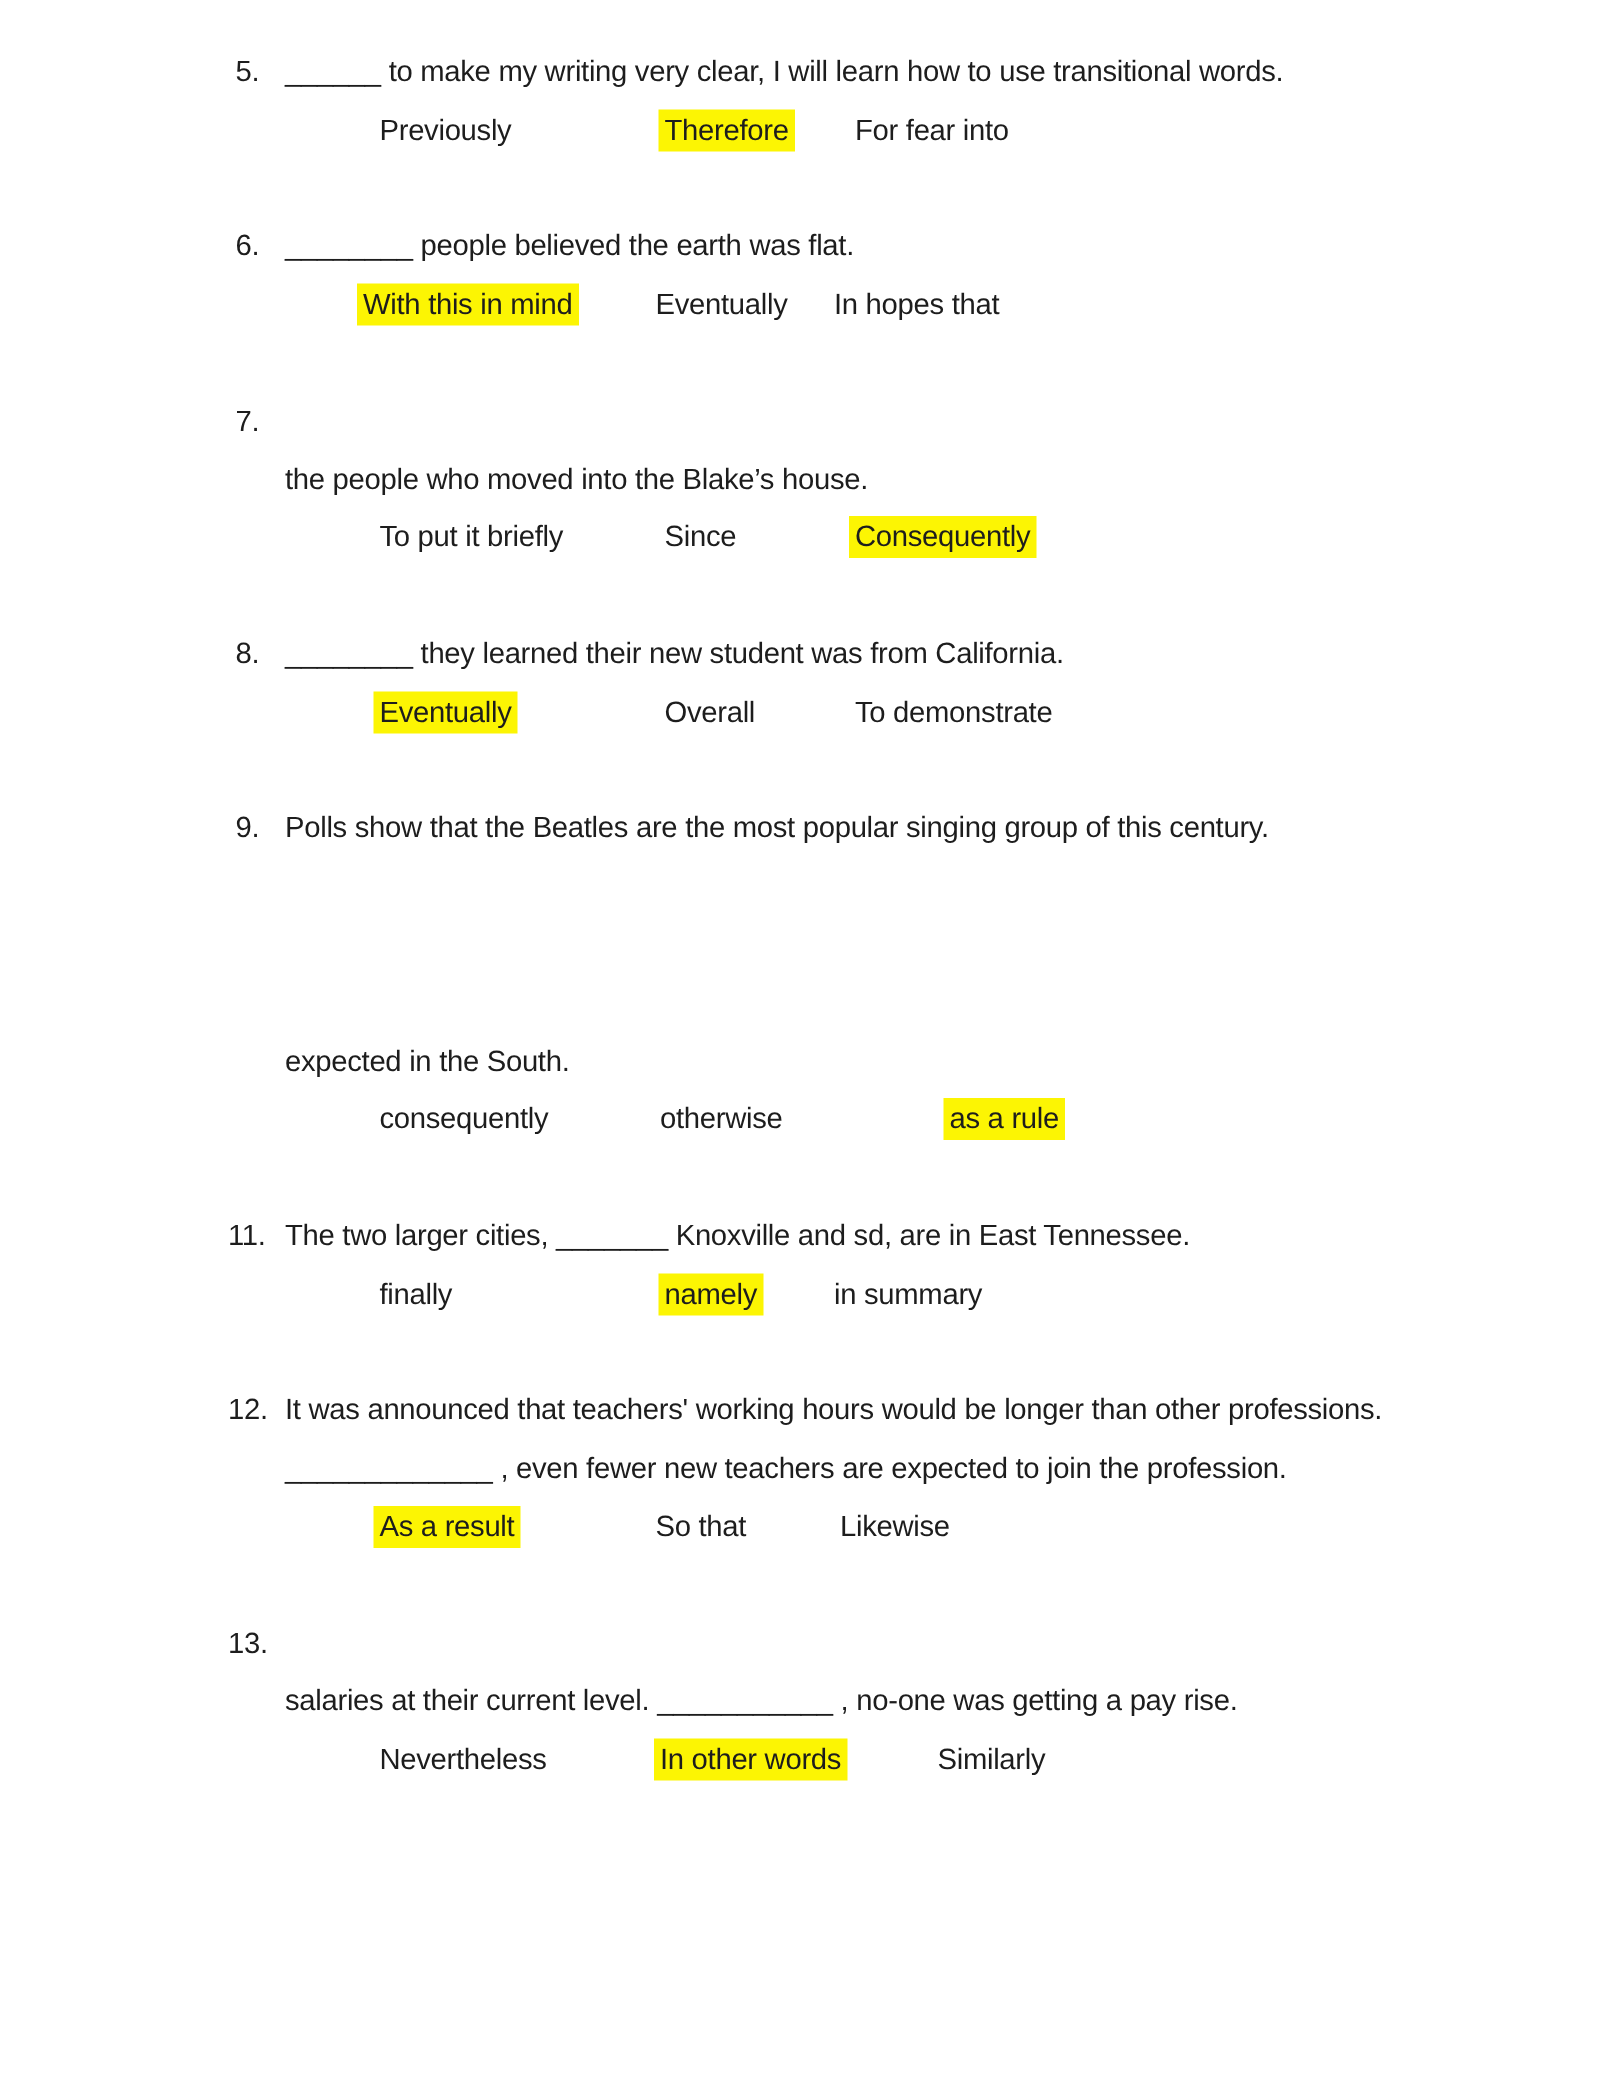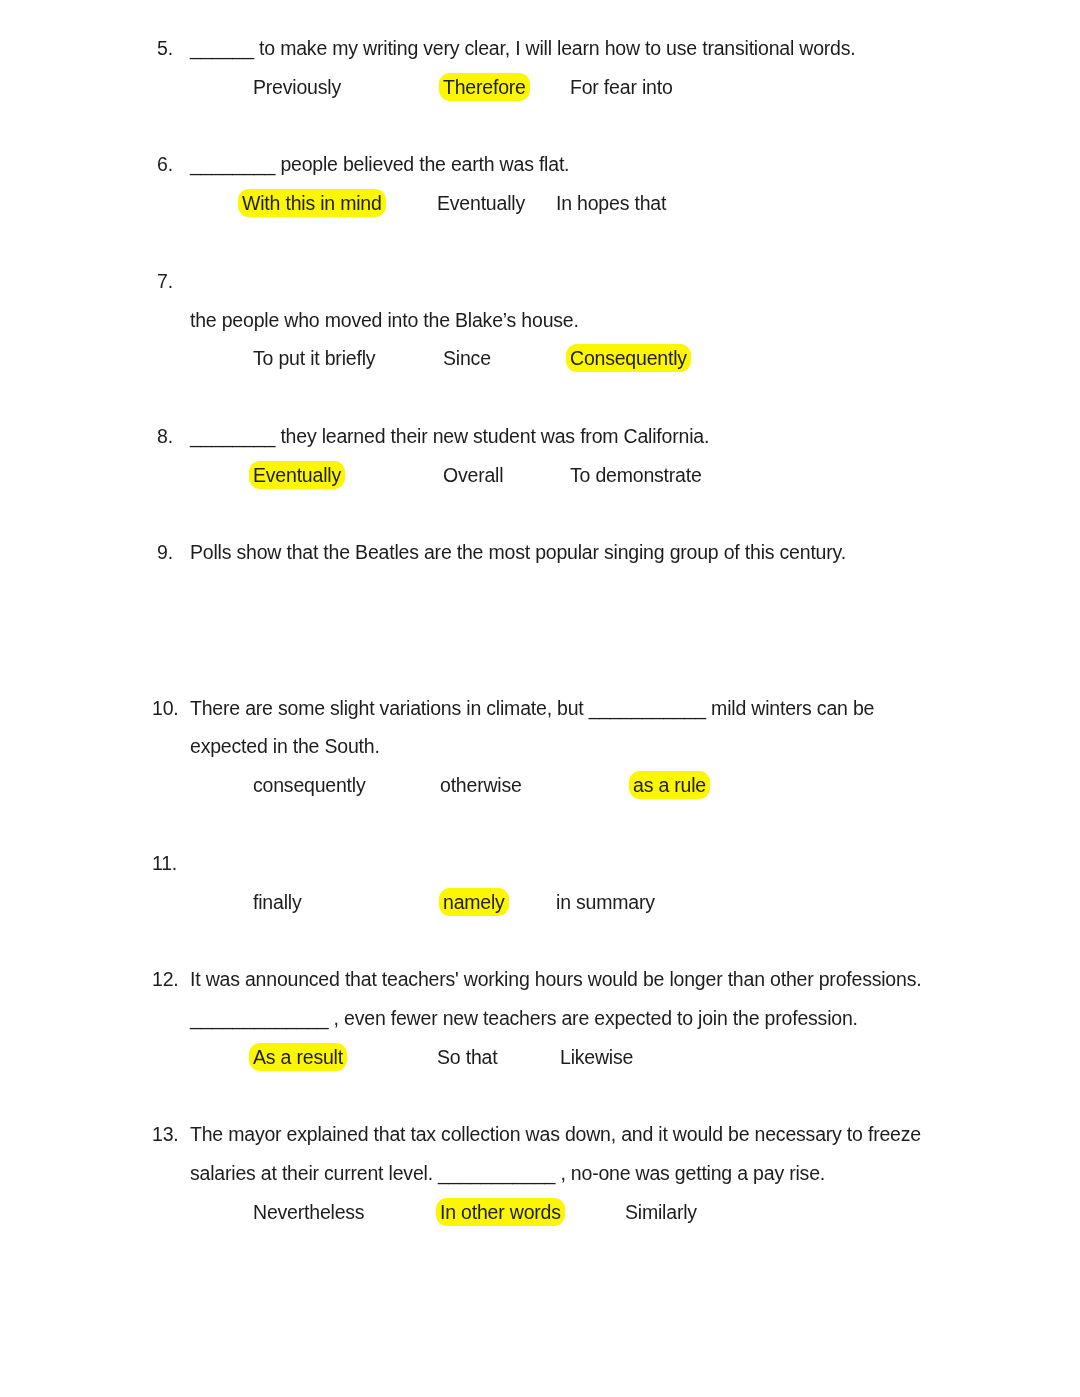--- a/index.html
+++ b/index.html
@@ -26,21 +26,20 @@
     white-space: nowrap;
   }
   .qnum { position: absolute; left: 157px; top: 0; }
   .qnum.dd { left: 152px; }
   .qtext { position: absolute; left: 190px; top: 0; }
   .opt { position: absolute; top: 5px; line-height: 28px; }
   .opt.hl {
     background: var(--hl, #fcf503);
     padding: 0 4px;
     margin-left: -4px;
-    border-radius: 11px;
   }
 </style>
 </head>
 <body>
 
 <div class="page">
 
   <div class="qblock">
     <div class="line">
       <span class="qnum">5.</span>
@@ -93,36 +92,33 @@
 
   <div class="qblock">
     <div class="line">
       <span class="qnum">9.</span>
       <span class="qtext">Polls show that the Beatles are the most popular singing group of this century.</span>
     </div>
   </div>
 
   <div class="qblock big-gap">
     <div class="line">
-      <span class="qnum dd">10.</span>
-      <span class="qtext">There are some slight variations in climate, but ___________ mild winters can be</span>
-    </div>
-    <div class="line">
       <span class="qtext">expected in the South.</span>
     </div>
     <div class="line">
       <span class="opt" style="left:253px">consequently</span>
       <span class="opt" style="left:440px">otherwise</span>
       <span class="opt hl" style="left:633px">as a rule</span>
     </div>
   </div>
 
   <div class="qblock">
     <div class="line">
       <span class="qnum dd">11.</span>
+      <span class="qtext">The two larger cities, _______ Knoxville and sd, are in East Tennessee.</span>
     </div>
     <div class="line">
       <span class="opt" style="left:253px">finally</span>
       <span class="opt hl" style="left:443px">namely</span>
       <span class="opt" style="left:556px">in summary</span>
     </div>
   </div>
 
   <div class="qblock">
     <div class="line">
@@ -135,21 +131,20 @@
     <div class="line">
       <span class="opt hl" style="left:253px">As a result</span>
       <span class="opt" style="left:437px">So that</span>
       <span class="opt" style="left:560px">Likewise</span>
     </div>
   </div>
 
   <div class="qblock">
     <div class="line">
       <span class="qnum dd">13.</span>
-      <span class="qtext">The mayor explained that tax collection was down, and it would be necessary to freeze</span>
     </div>
     <div class="line">
       <span class="qtext">salaries at their current level. ___________ , no-one was getting a pay rise.</span>
     </div>
     <div class="line">
       <span class="opt" style="left:253px">Nevertheless</span>
       <span class="opt hl" style="left:440px">In other words</span>
       <span class="opt" style="left:625px">Similarly</span>
     </div>
   </div>

